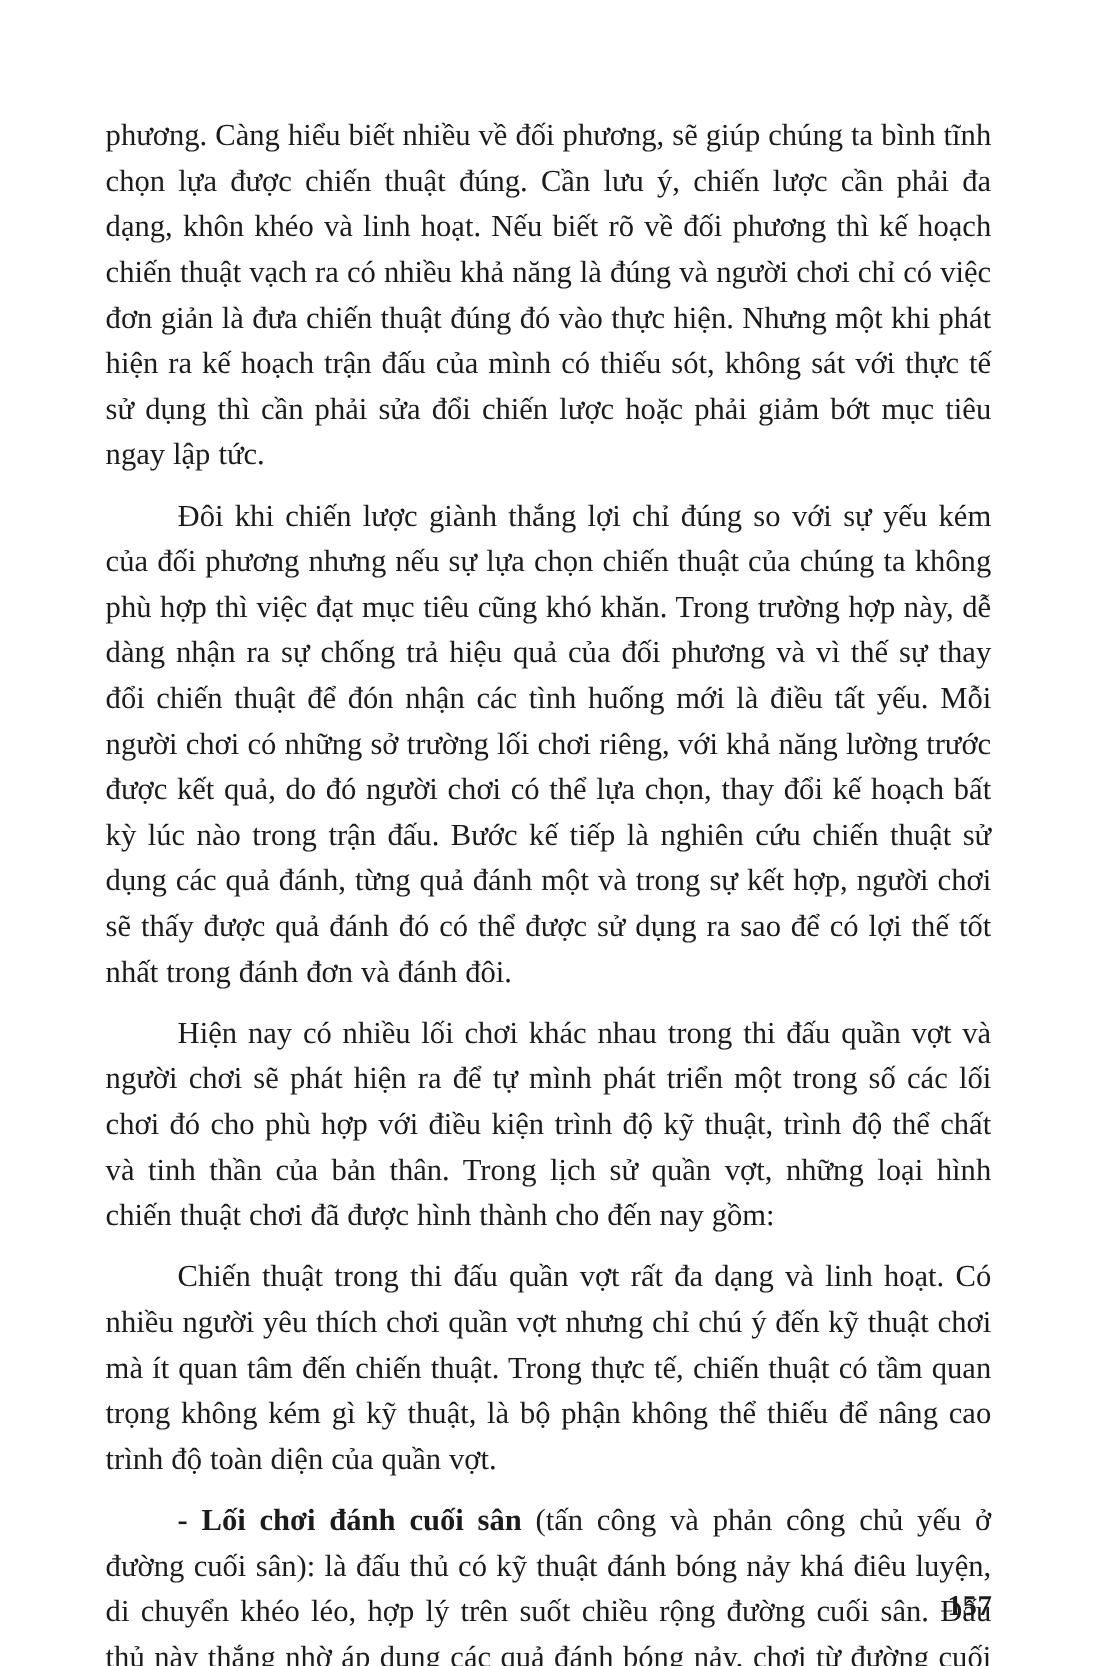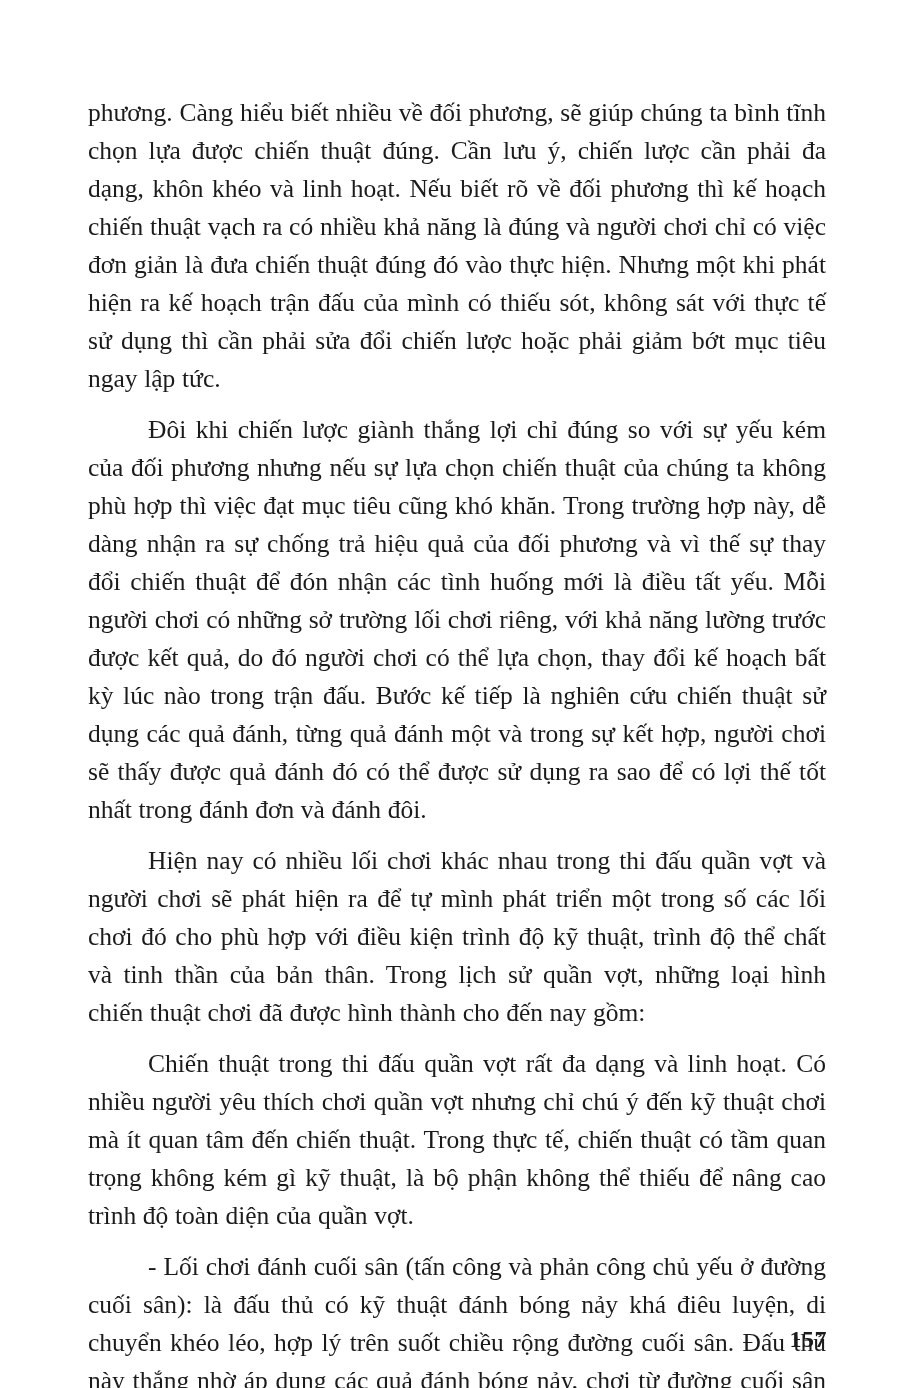--- a/index.html
+++ b/index.html
@@ -47,21 +47,21 @@
   p.body-par.gap {
     margin-top: 13px;
   }
 
   
   p.body-par.continuation {
     text-indent: 0;
   }
 
   .bold-lead {
-    font-weight: normal;
+    font-weight: bold;
   }
 
   .page-number {
     position: absolute;
     right: 88px;
     bottom: 55px;
     font-size: 24px;
     font-weight: bold;
     letter-spacing: 0.5px;
     color: #1b1b1b;

